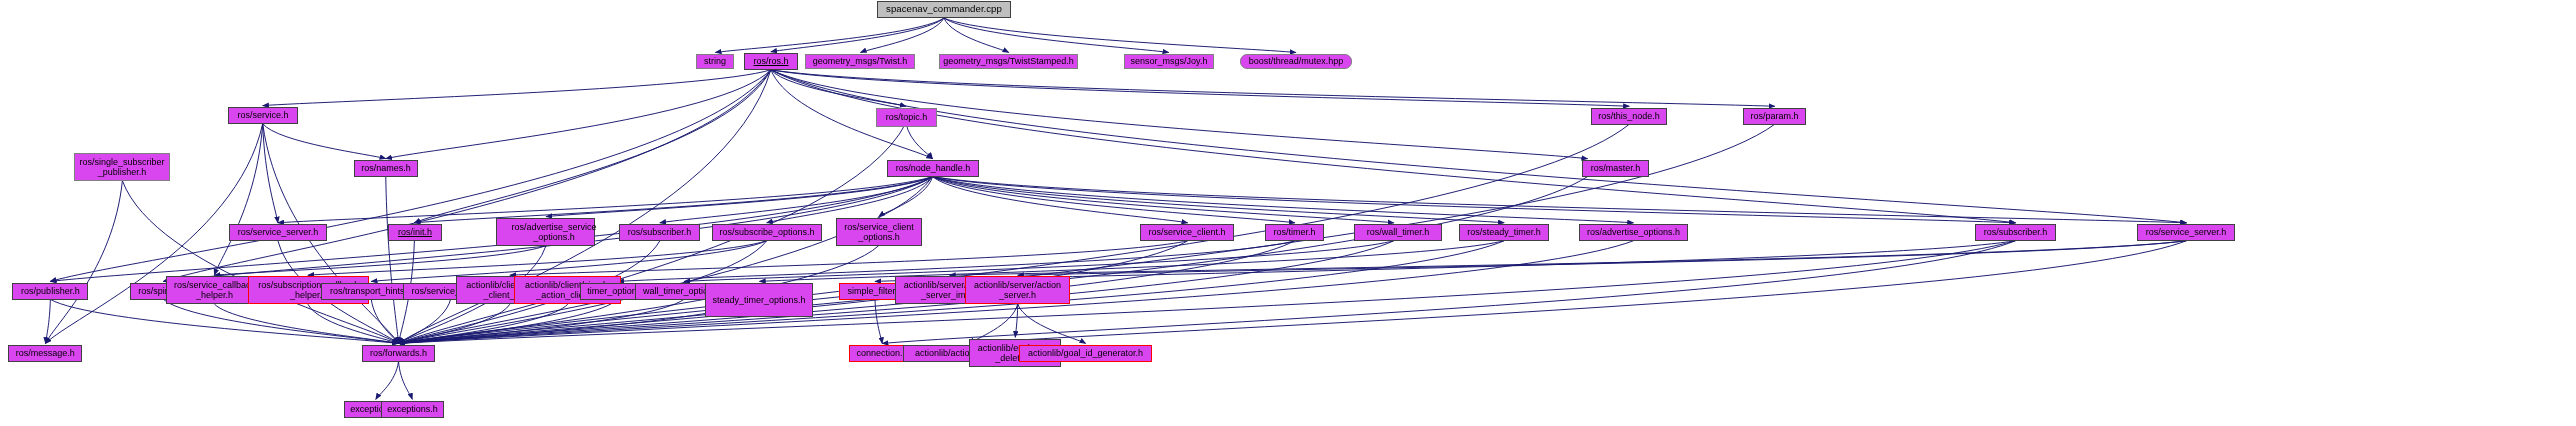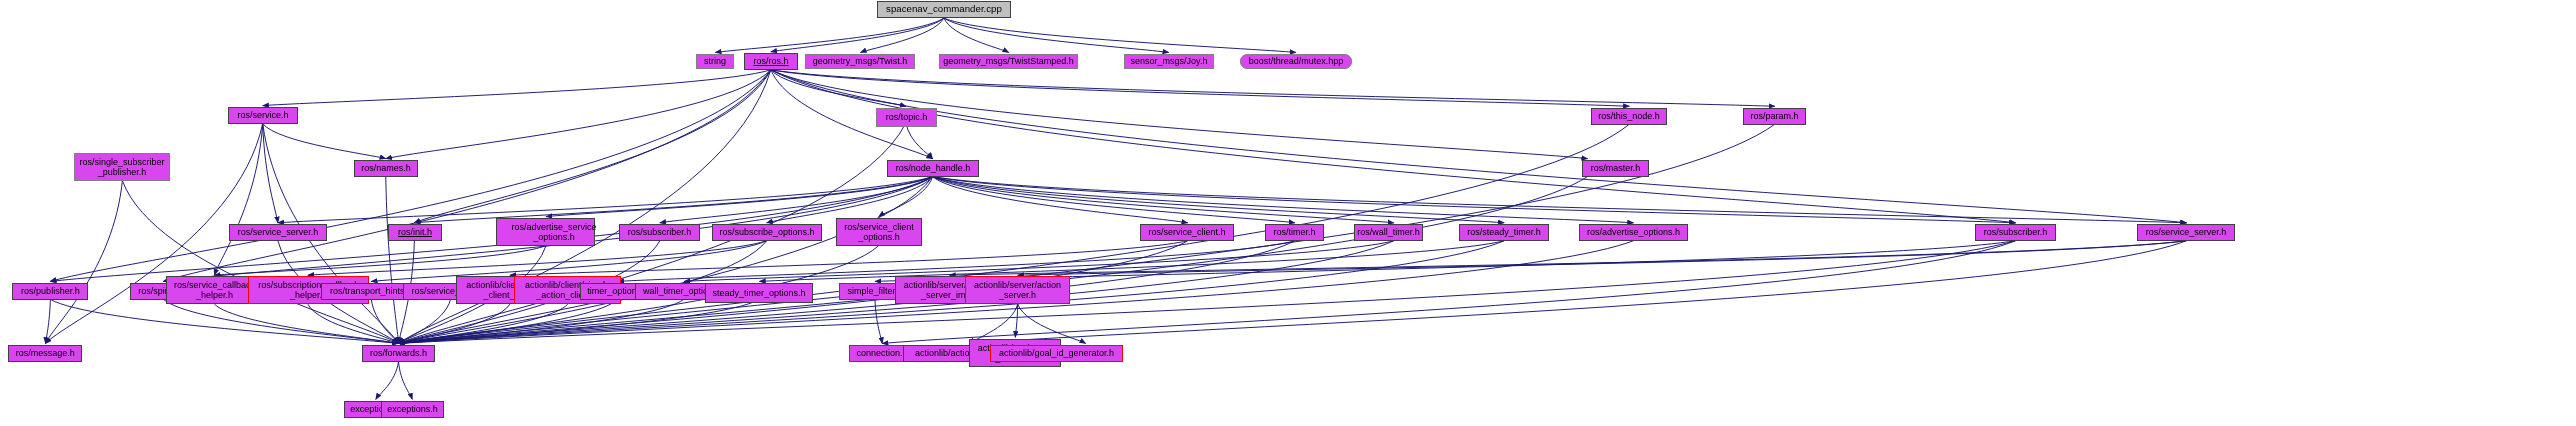--- a/index.html
+++ b/index.html
@@ -174,49 +174,49 @@
       <div class="node dark" style="left: 229px; top: 224px; width: 98px; height: 16.5px;">ros/service_server.h</div>
       <div class="node dark" style="left: 388px; top: 224px; width: 54px; height: 16.5px; text-decoration: underline;">ros/init.h</div>
       <div class="node dark" style="left: 496px; top: 218px; width: 99px; height: 27.6px; padding-left: 20px;">ros/advertise_service
 _options.h</div>
       <div class="node dark" style="left: 619px; top: 224px; width: 81px; height: 16.5px;">ros/subscriber.h</div>
       <div class="node dark" style="left: 712px; top: 224px; width: 110px; height: 16.5px;">ros/subscribe_options.h</div>
       <div class="node dark" style="left: 836px; top: 218px; width: 86px; height: 27.6px;">ros/service_client
 _options.h</div>
       <div class="node dark" style="left: 1140px; top: 224px; width: 94px; height: 16.5px;">ros/service_client.h</div>
       <div class="node dark" style="left: 1265px; top: 224px; width: 59px; height: 16.5px;">ros/timer.h</div>
-      <div class="node dark" style="left: 1354px; top: 224px; width: 69px; height: 16.5px;">ros/wall_timer.h</div>
+      <div class="node dark" style="left: 1354px; top: 224px; width: 88px; height: 16.5px;">ros/wall_timer.h</div>
       <div class="node dark" style="left: 1459px; top: 224px; width: 90px; height: 16.5px;">ros/steady_timer.h</div>
       <div class="node dark" style="left: 1579px; top: 224px; width: 109px; height: 16.5px;">ros/advertise_options.h</div>
       <div class="node dark" style="left: 1975px; top: 224px; width: 81px; height: 16.5px;">ros/subscriber.h</div>
       <div class="node dark" style="left: 2137px; top: 224px; width: 98px; height: 16.5px;">ros/service_server.h</div>
       <div class="node dark" style="left: 12.4px; top: 283px; width: 76px; height: 16.5px;">ros/publisher.h</div>
       <div class="node dark" style="left: 130px; top: 283px; width: 68px; height: 16.5px;">ros/spinner.h</div>
       <div class="node dark" style="left: 166px; top: 276px; width: 97px; height: 27.6px;">ros/service_callback
 _helper.h</div>
       <div class="node red" style="left: 248px; top: 276px; width: 121px; height: 27.6px;">ros/subscription_callback
 _helper.h</div>
       <div class="node dark" style="left: 321px; top: 283px; width: 100px; height: 16.5px;">ros/transport_hints.h</div>
       <div class="node dark" style="left: 403px; top: 283px; width: 94px; height: 16.5px;">ros/service_client.h</div>
       <div class="node dark" style="left: 456px; top: 276px; width: 108px; height: 27.6px;">actionlib/client/service
 _client_imp.h</div>
       <div class="node red" style="left: 514px; top: 276px; width: 107px; height: 27.6px;">actionlib/client/simple
 _action_client.h</div>
       <div class="node dark" style="left: 580px; top: 283px; width: 76px; height: 16.5px;">timer_options.h</div>
       <div class="node dark" style="left: 635px; top: 283px; width: 98px; height: 16.5px;">wall_timer_options.h</div>
-      <div class="node dark" style="left: 705px; top: 283px; width: 108px; height: 20px;">steady_timer_options.h</div>
+      <div class="node dark" style="left: 705px; top: 283px; width: 108px; height: 34px;">steady_timer_options.h</div>
       <div class="node red" style="left: 839px; top: 283px; width: 72px; height: 16.5px;">simple_filter.h</div>
       <div class="node dark" style="left: 895px; top: 276px; width: 109px; height: 27.6px;">actionlib/server/service
 _server_imp.h</div>
       <div class="node red" style="left: 965px; top: 276px; width: 105px; height: 27.6px;">actionlib/server/action
 _server.h</div>
       <div class="node dark" style="left: 8.3px; top: 345px; width: 74px; height: 16.5px;">ros/message.h</div>
       <div class="node dark" style="left: 362px; top: 345px; width: 73px; height: 16.5px;">ros/forwards.h</div>
       <div class="node red" style="left: 849px; top: 345px; width: 66px; height: 16.5px;">connection.h</div>
       <div class="node dark" style="left: 903px; top: 345px; width: 132px; height: 16.5px;">actionlib/action_definition.h</div>
       <div class="node dark" style="left: 969px; top: 339px; width: 92px; height: 27.6px;">actionlib/enclosure
 _deleter.h</div>
-      <div class="node red" style="left: 990px; top: 345px; width: 133px; height: 16.5px;">actionlib/goal_id_generator.h</div>
+      <div class="node red" style="left: 1019px; top: 345px; width: 133px; height: 16.5px;">actionlib/goal_id_generator.h</div>
       <div class="node dark" style="left: 344px; top: 401px; width: 63px; height: 16.5px;">exceptions.h</div>
       <div class="node dark" style="left: 381px; top: 401px; width: 63px; height: 16.5px;">exceptions.h</div>
     </div>
 </div>
 
 
 </body></html>

